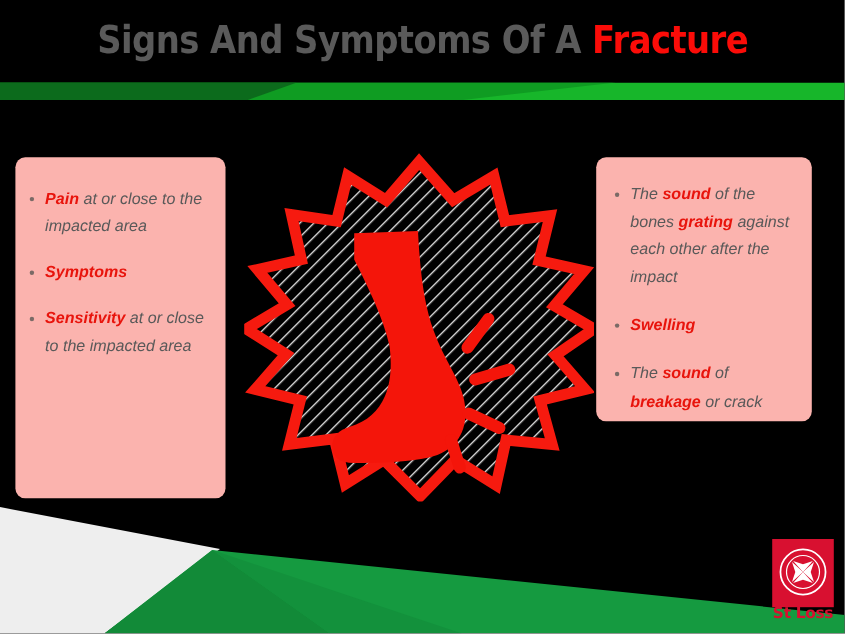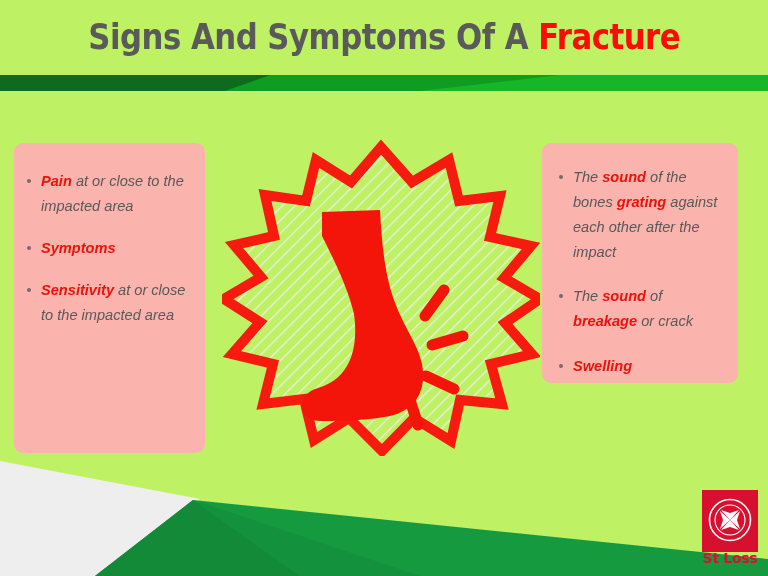--- a/index.html
+++ b/index.html
@@ -7,21 +7,21 @@
     padding: 0;
     background: #ffffff;
   }
   body {
     font-family: "Liberation Sans", sans-serif;
   }
   #slide {
     position: relative;
     width: 768px;
     height: 576px;
-    background: #bef264;
+    background: #000000;
     overflow: hidden;
   }
 
   
   .title-bar {
     position: absolute;
     left: 0;
     top: 8px;
     width: 768px;
     height: 58px;
@@ -206,22 +206,22 @@
       <line x1="203" y1="178" x2="222" y2="152"></line>
       <line x1="210" y1="207" x2="241" y2="198"></line>
       <line x1="204" y1="238" x2="232" y2="251"></line>
       <line x1="188" y1="262" x2="196" y2="287"></line>
     </g>
   </svg>
 
   <div class="panel panel-right">
     <ul class="bullet-list">
         <li class="bullet-item"><span>The </span><b>sound</b><span> of the bones </span><b>grating</b><span> against each other after the impact</span></li>
+        <li class="bullet-item"><b>Swelling</b></li>
         <li class="bullet-item"><span>The </span><b>sound</b><span> of </span><b>breakage</b><span> or crack</span></li>
-        <li class="bullet-item"><b>Swelling</b></li>
       </ul>
   </div>
 
   <svg class="bottom-art" viewBox="0 0 768 121" preserveAspectRatio="none">
     <polygon fill="#eeeeee" points="0,6 200,44 95,121 0,121"></polygon>
     <polygon fill="#159a40" points="193,45 768,104 768,121 95,121"></polygon>
     <polygon fill="#128a38" points="193,45 300,121 95,121"></polygon>
     <polygon fill="#13913c" points="193,45 420,121 300,121"></polygon>
   </svg>
 

